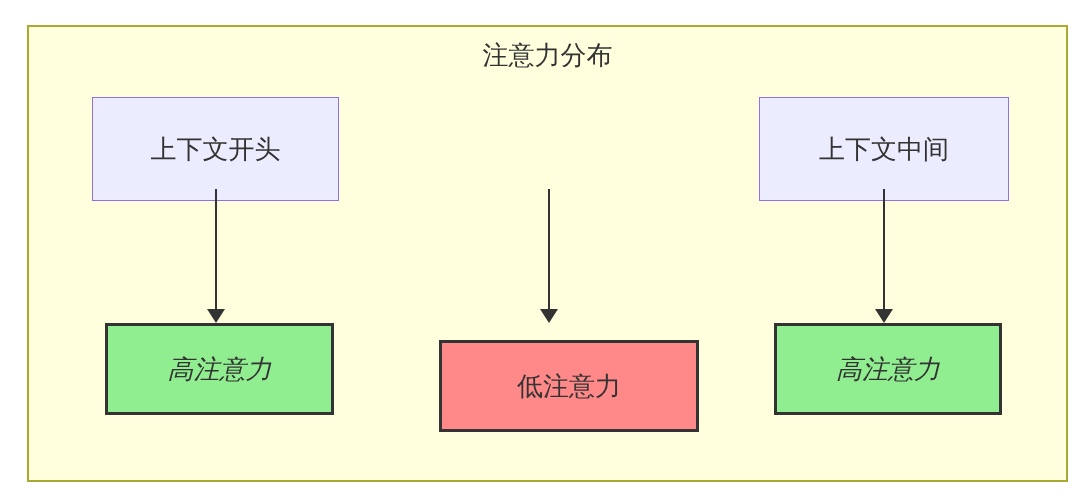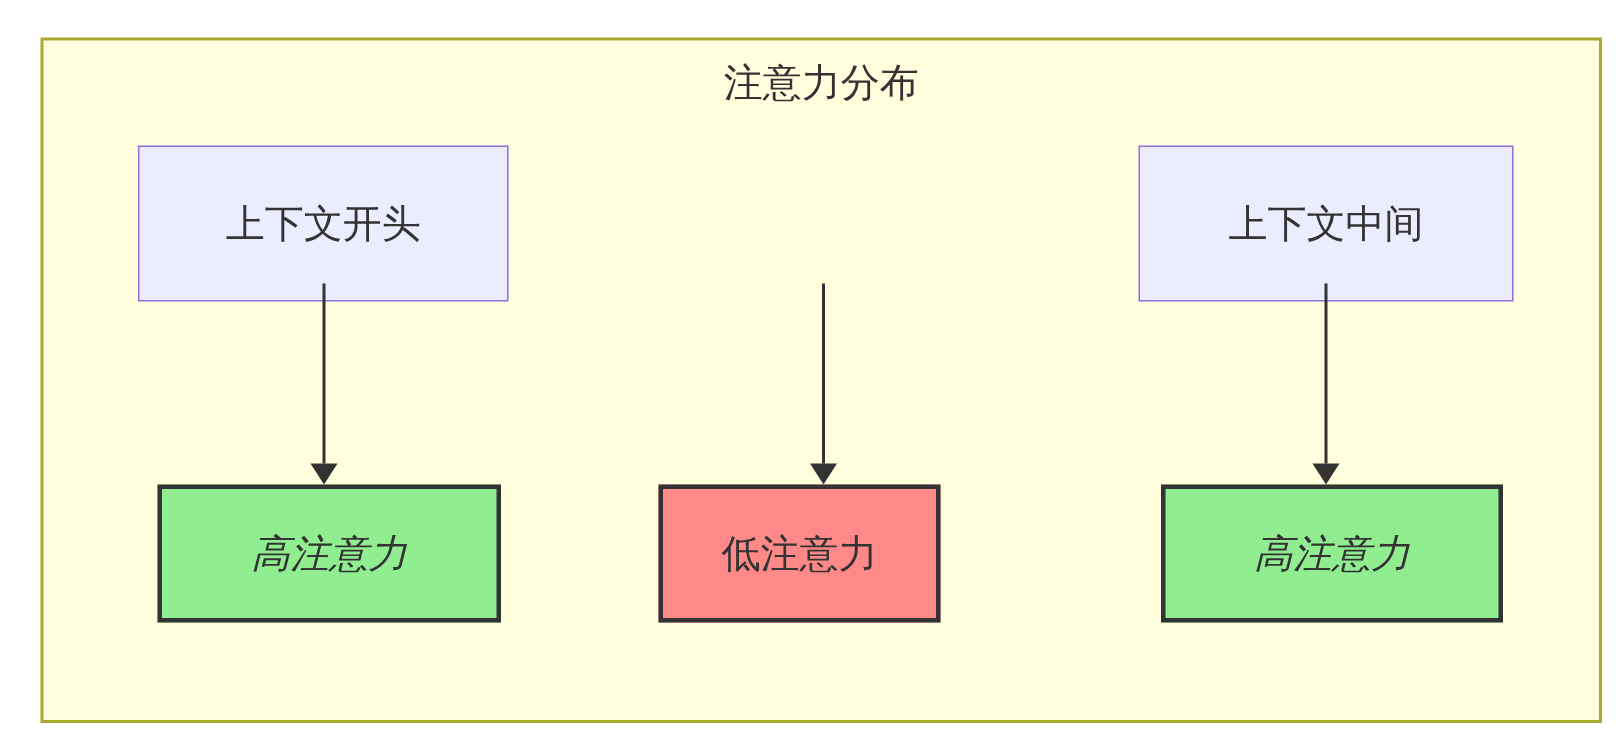--- a/index.html
+++ b/index.html
@@ -49,21 +49,21 @@
     top: 296px;
   }
   .node.attn-high { background: #90ee90; font-style: italic; }
   .node.attn-low  { background: #ff8888; }
 
   #src-0 { left: 63px;  width: 247px; }
   #src-1 { left: 396px; width: 249px; }
   #src-2 { left: 730px; width: 250px; }
 
   #tgt-0 { left: 76px;  width: 229px; }
-  #tgt-1 { left: 410px; width: 188px; }
+  #tgt-1 { left: 410px; width: 260px; margin-top: 17px; }
   #tgt-2 { left: 745px; width: 228px; }
 
   .arrow {
     position: absolute;
     top: 162px;
     width: 18px;
     height: 134px;
   }
   #arrow-0 { left: 178px; }
   #arrow-1 { left: 511px; }

